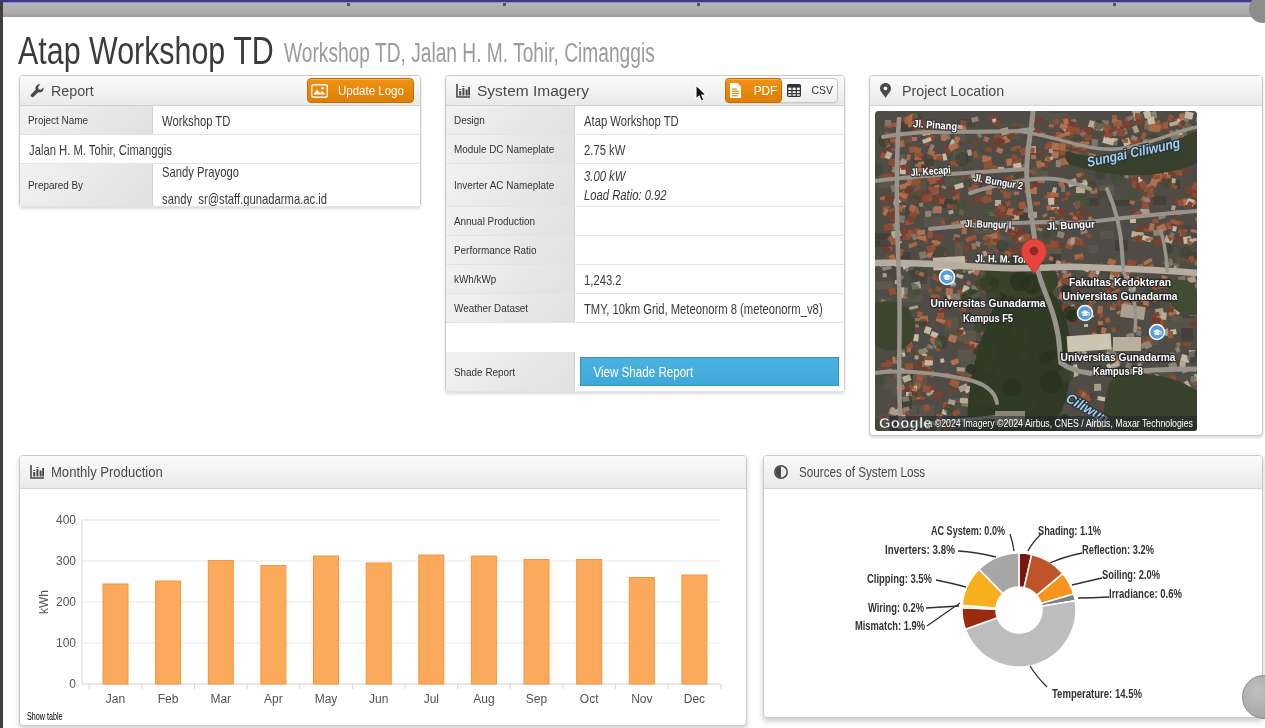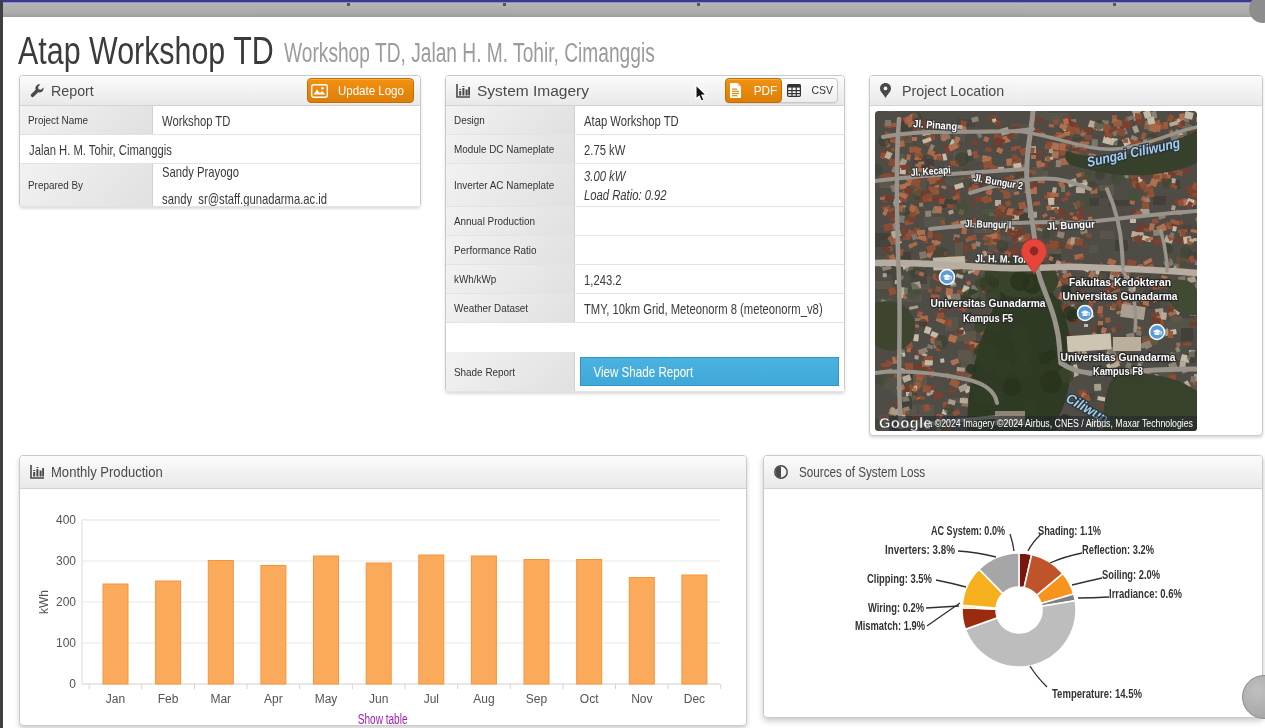--- a/index.html
+++ b/index.html
@@ -19,21 +19,21 @@
  border-bottom:1px solid #d2d2d2;border-radius:3px 3px 0 0;
  font-size:15px;color:#4a4a4a;line-height:29px;padding-left:10px;white-space:nowrap}
 .phead svg{vertical-align:-2px;margin-right:7px}
 .row{position:absolute;left:0;width:100%;display:flex;border-bottom:1px solid #e3e3e3}
 .lbl{background:linear-gradient(135deg,#f2f2f2,#e0e0e0);border-right:1px solid #d0d0d0;
  font-weight:normal;font-size:11px;color:#333;padding:0 8px;display:flex;align-items:center;flex:none}
 .val{font-size:15px;color:#3a3a3a;padding:0 9px;display:flex;align-items:center;background:#fff;flex:1;overflow:hidden}
 .btn-orange{position:absolute;border-radius:4px;border:1px solid #bf6f06;
  background:linear-gradient(#f29111,#dd7e08);color:#fff;font-size:12.5px;text-align:center;
  box-shadow:inset 0 1px 0 rgba(255,255,255,0.25);white-space:nowrap}
-.showtable{position:absolute;left:0;top:255px;width:100%;text-align:center;font-size:14px;color:#a21caf}
+.showtable{position:absolute;left:0;top:255px;width:100%;font-size:10px;color:#000000}
 </style></head><body>
 <div class="chrome">
     <div class="blue"></div>
     <div class="blue2"></div>
   </div>
 <div class="dot" style="left:347px"></div>
 <div class="dot" style="left:503px"></div>
 <div class="dot" style="left:697px"></div>
 <div class="dot" style="left:1113px"></div>
 <div class="circ-top"></div>

